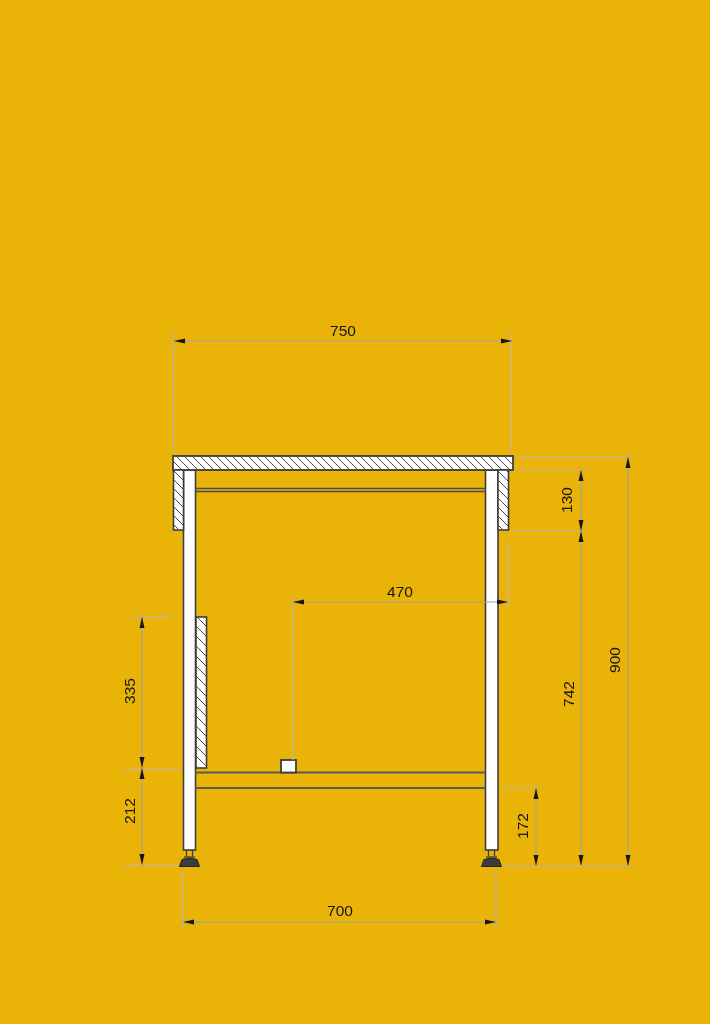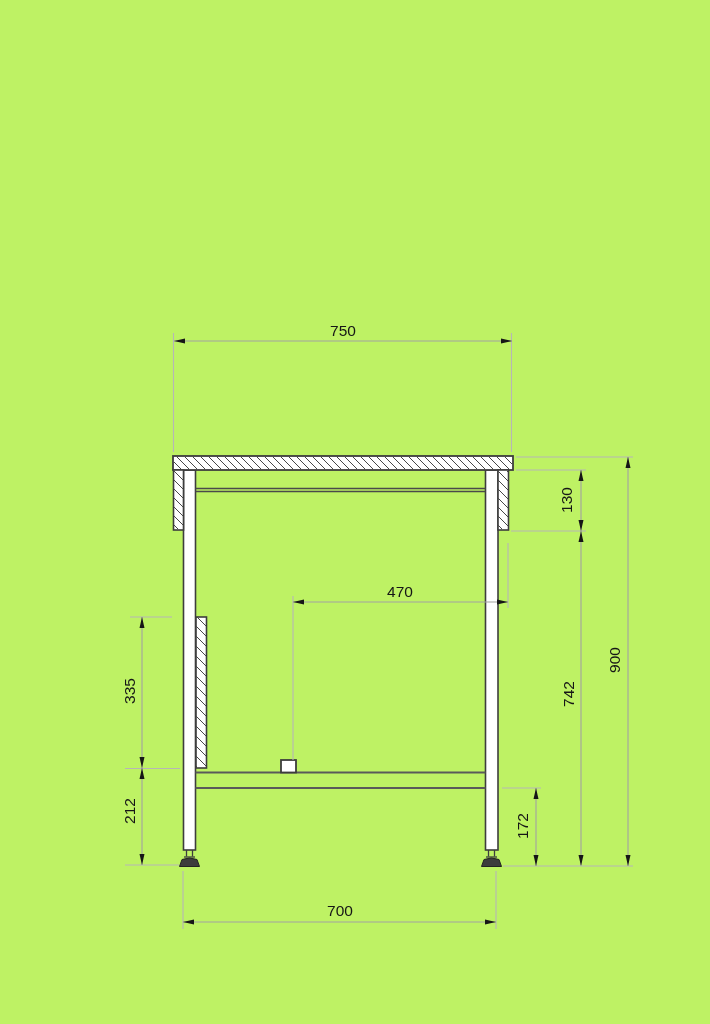--- a/index.html
+++ b/index.html
@@ -1,16 +1,16 @@
 <!DOCTYPE html>
 <html><head>
 <meta charset="utf-8">
 <style>
   html,body{margin:0;padding:0;background:#ffffff;}
-  .canvas{position:relative;width:710px;height:1024px;background:#bef264;overflow:hidden;}
+  .canvas{position:relative;width:710px;height:1024px;background:#eab308;overflow:hidden;}
   svg{display:block;}
   .obj{stroke:#3d3d3d;stroke-width:1.6;fill:#ffffff;}
   .objline{stroke:#4a4a4a;stroke-width:1.3;fill:none;}
   .shelfline{stroke:#5a5a5a;stroke-width:2;fill:none;}
   .hatch line{stroke:#474747;stroke-width:1;}
   .ext{stroke:#b6b6b6;stroke-width:1.1;fill:none;}
   .dimline{stroke:#a2a2a2;stroke-width:1.1;fill:none;}
   .arrow{fill:#161616;stroke:none;}
   .dimtext{font-family:"Liberation Sans",sans-serif;font-size:15.5px;fill:#161616;}
   .pad{fill:#3c3c3c;stroke:#232323;stroke-width:1;}

